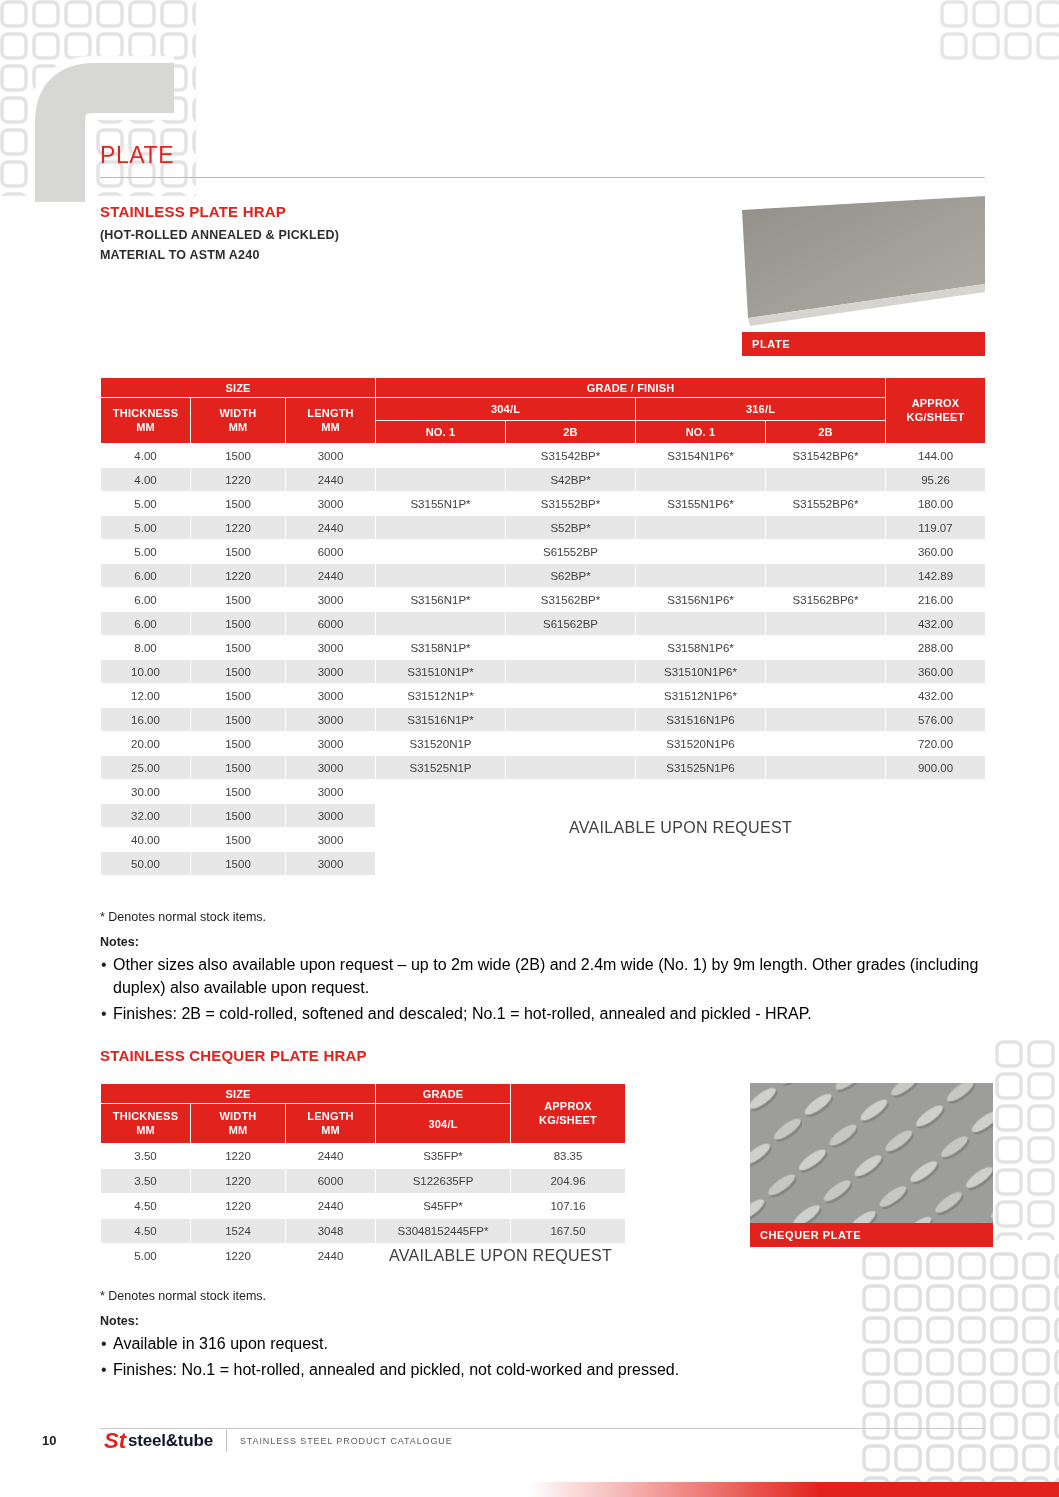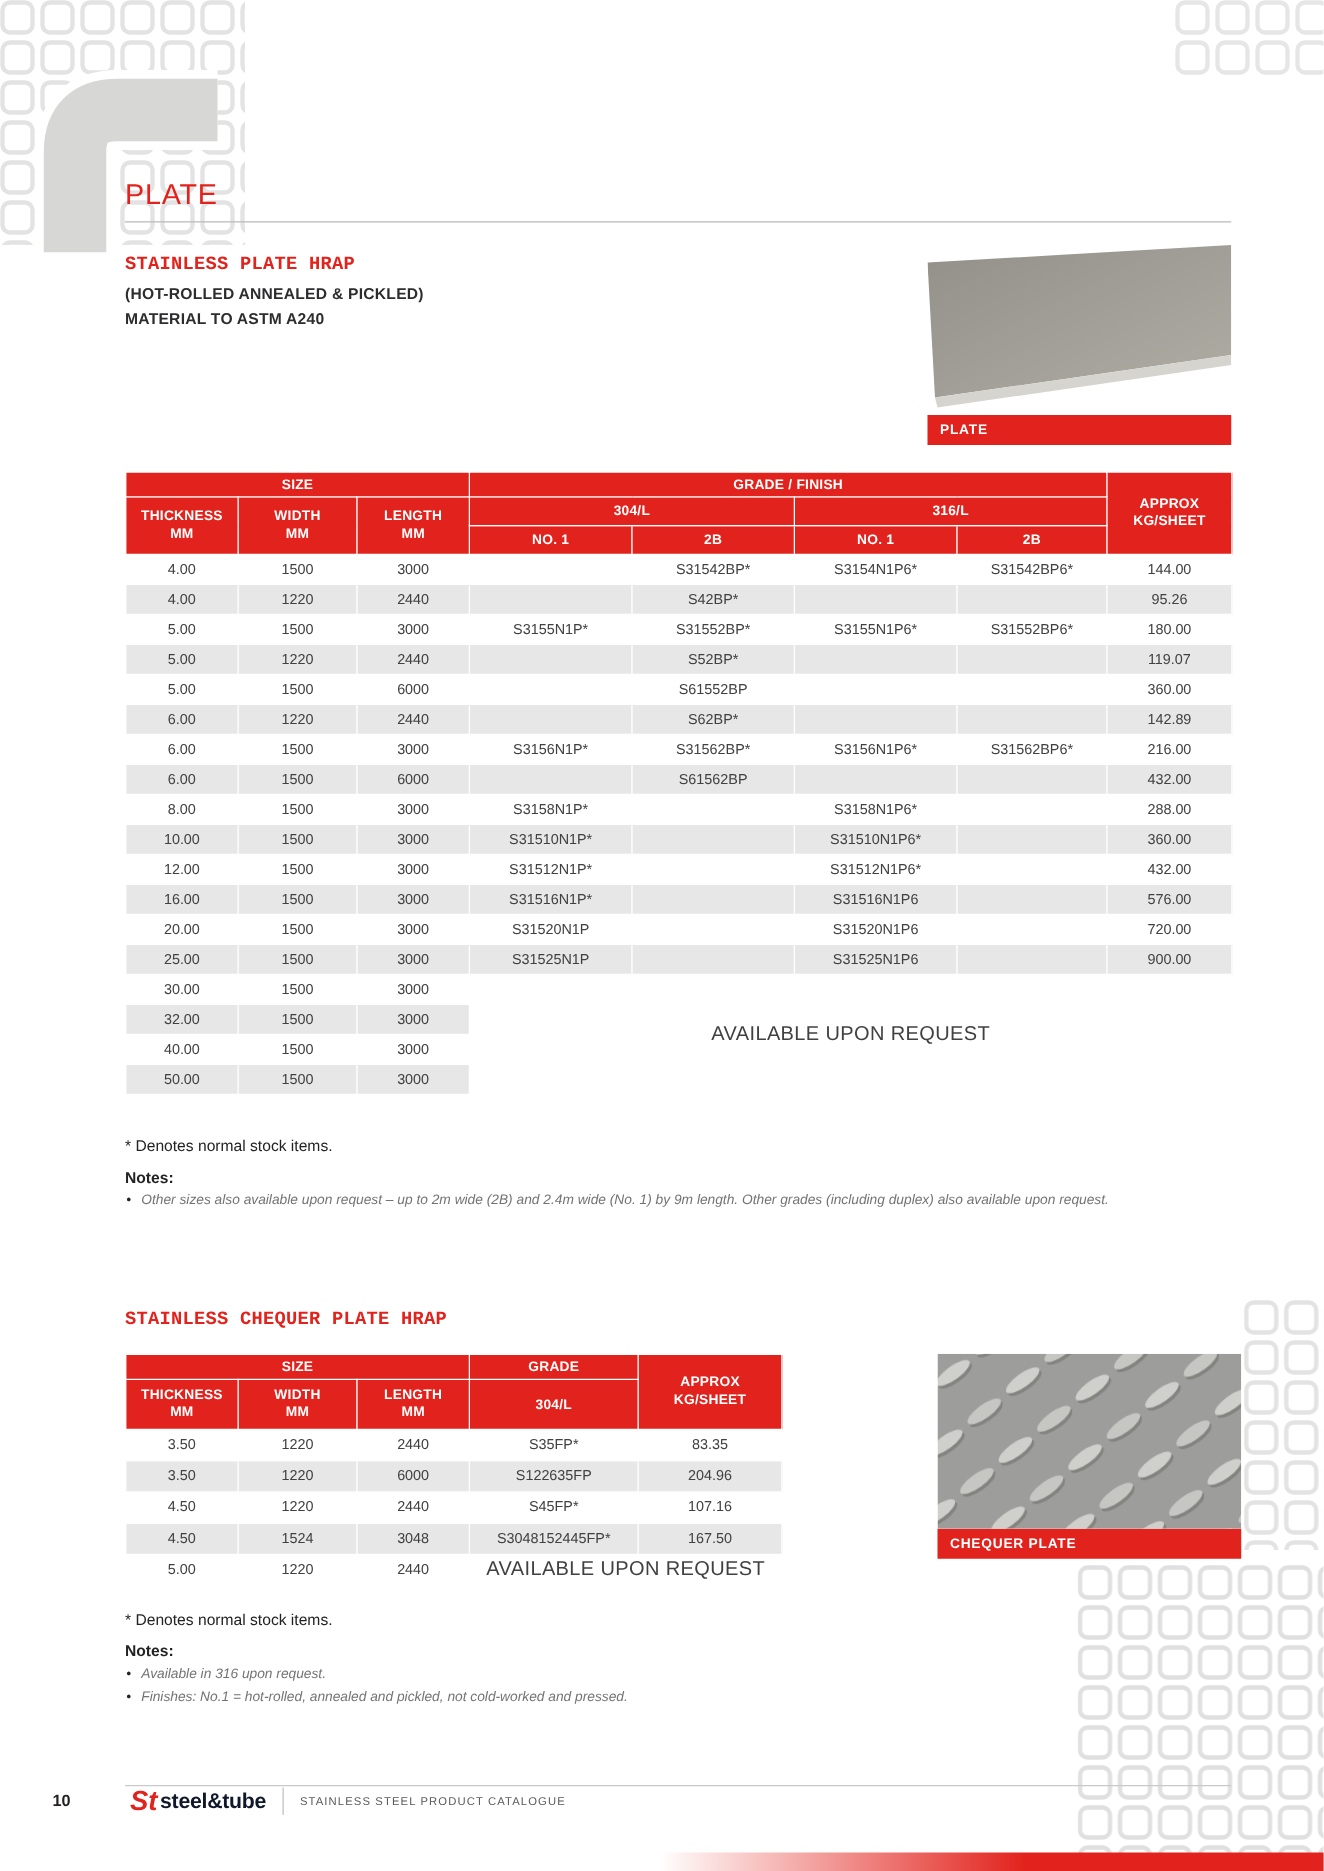--- a/index.html
+++ b/index.html
@@ -9,21 +9,21 @@
   }
   .abs{position:absolute;}
   .deco{position:absolute;z-index:0;}
   .z1{z-index:1;}
 
   
   .page-title{font-size:23px;color:#e2231d;letter-spacing:.6px;font-weight:400;}
   .title-rule{height:1px;background:#b9b9b9;}
 
   
-  .sec-heading{font-size:15px;font-weight:bold;color:#e2231d;letter-spacing:.2px;margin-bottom:8px;font-family:Liberation Mono, monospace;}
+  .sec-heading{font-size:15px;font-weight:bold;color:#e2231d;letter-spacing:.2px;margin-bottom:8px;}
   .sec-sub{font-size:12.5px;font-weight:bold;color:#2d2d2f;letter-spacing:.2px;margin-bottom:6px;}
 
   
   .figure{width:243px;}
   .figure svg{display:block;}
   .fig-caption{background:#e2231d;color:#fff;font-weight:bold;font-size:11px;height:24px;
     display:flex;align-items:center;padding-left:10px;letter-spacing:.6px;}
 
   
   .data-table{border-collapse:collapse;table-layout:fixed;}
@@ -42,21 +42,21 @@
   .two-line span{display:block;line-height:1.2;}
   .rowA th{height:15px;}
   .rowB th{height:18px;}
   .rowC th{height:18px;}
   .chq-rowB th{height:35px;}
   .bottom-align{vertical-align:bottom;padding-bottom:6px;}
 
   
   .footnote{font-size:12.5px;color:#232323;margin-bottom:11px;}
   .notes-label{font-size:12.5px;font-weight:bold;color:#232323;margin-bottom:4px;}
-  .note-item{font-size:11px;color:#737373;position:relative;padding-left:13px;line-height:1.45;margin-bottom:3px;font-style:italic;}
+  .note-item{font-size:16px;color:#000000;position:relative;padding-left:13px;line-height:1.45;margin-bottom:3px;}
   .note-item::before{content:"\2022";position:absolute;left:1px;top:0;color:#232323;}
 
   
   .footer-rule{height:1px;background:#c9c9c9;}
   .page-number{font-size:13px;font-weight:bold;color:#231f20;}
   .footer-row{display:flex;align-items:center;height:30px;}
   .logo-st{font-size:22px;font-weight:bold;font-style:italic;color:#e2231d;margin-right:2px;}
   .logo-name{font-size:17px;font-weight:bold;color:#0f172a;letter-spacing:-.2px;}
   .footer-divider{width:1px;height:22px;background:#c0c0c0;margin:0 13px;}
   .footer-tagline{font-size:9px;font-weight:normal;color:#58595b;letter-spacing:.9px;}
@@ -339,20 +339,21 @@
         <td>1500</td>
         <td>3000</td>
       </tr>
     </tbody>
 </table>
 
 <div class="abs z1" style="left:100px;top:910px;width:890px">
   <div class="footnote">* Denotes normal stock items.</div>
   <div class="notes-label">Notes:</div>
   <div class="note-item">Other sizes also available upon request – up to 2m wide (2B) and 2.4m wide (No. 1) by 9m length. Other grades (including duplex) also available upon request.</div>
+  <div class="note-item">Finishes: 2B = cold-rolled, softened and descaled; No.1 = hot-rolled, annealed and pickled - HRAP.</div>
 </div>
 
 <div class="abs z1" style="left:100px;top:1047px">
   <div class="sec-heading">STAINLESS CHEQUER PLATE HRAP</div>
 </div>
 
 <table class="abs z1 data-table chq-table" style="left:100px;top:1083px;width:525px">
   <colgroup>
     <col style="width:90px">
       <col style="width:95px">

